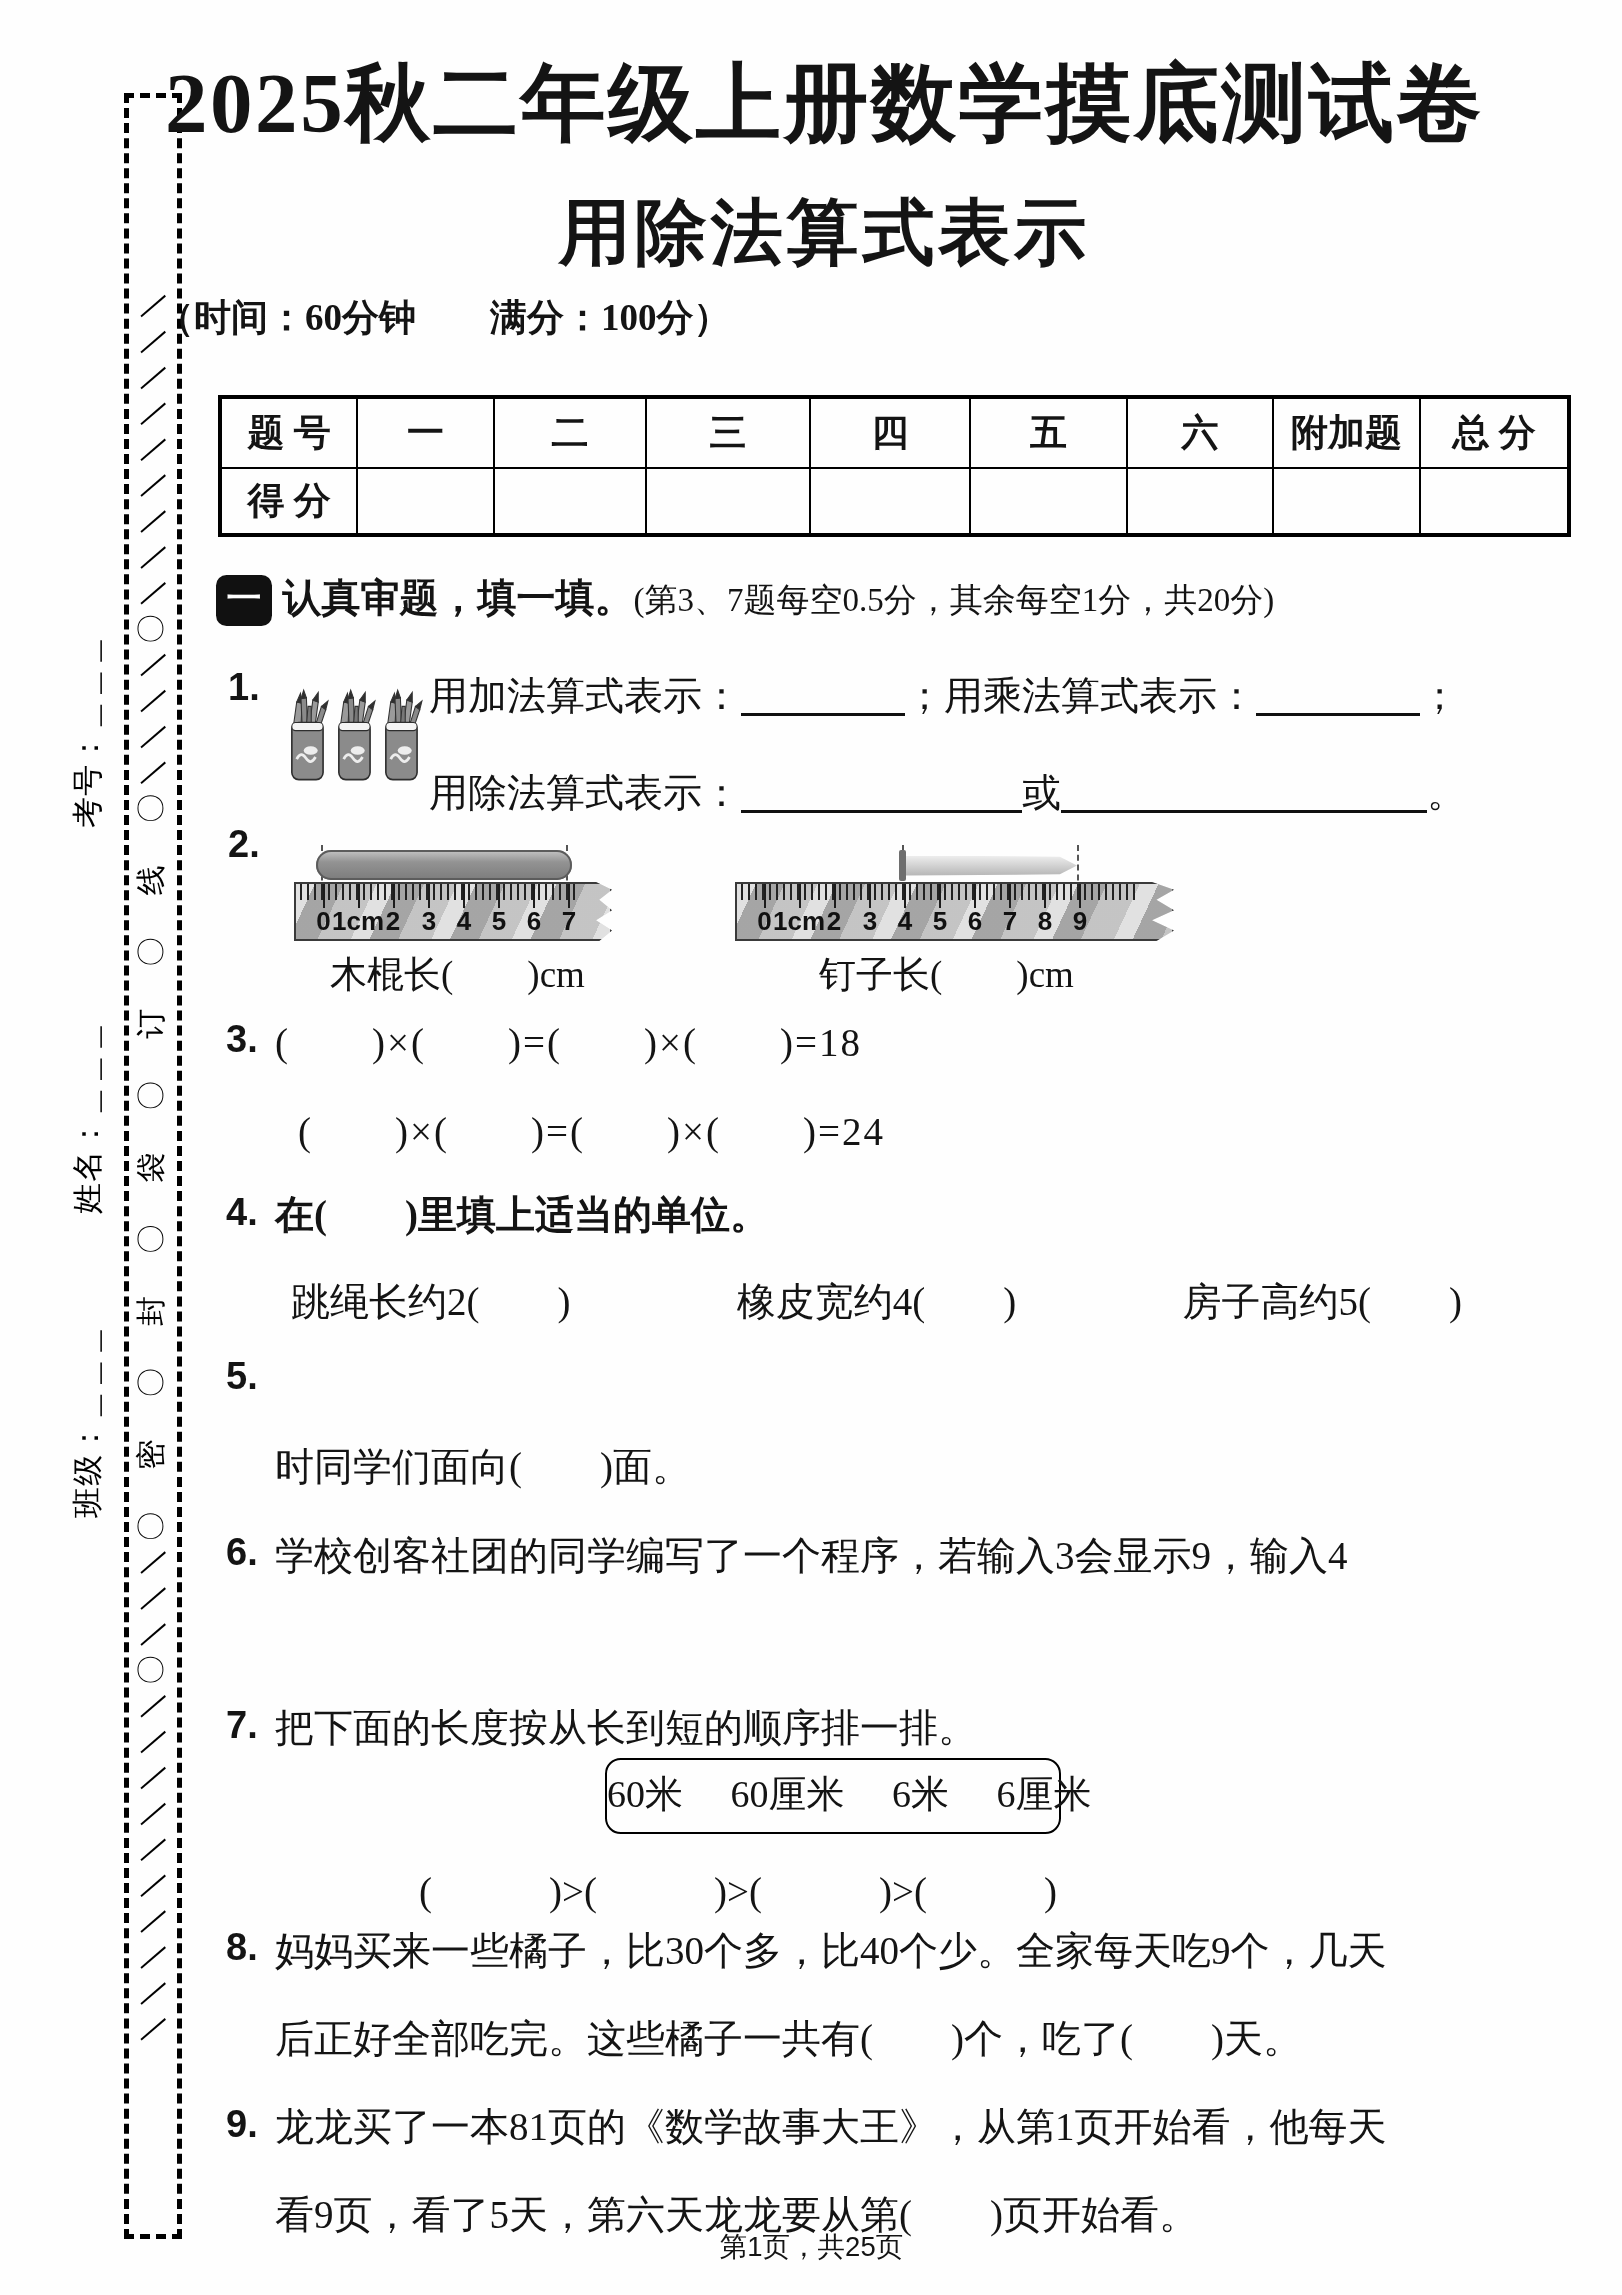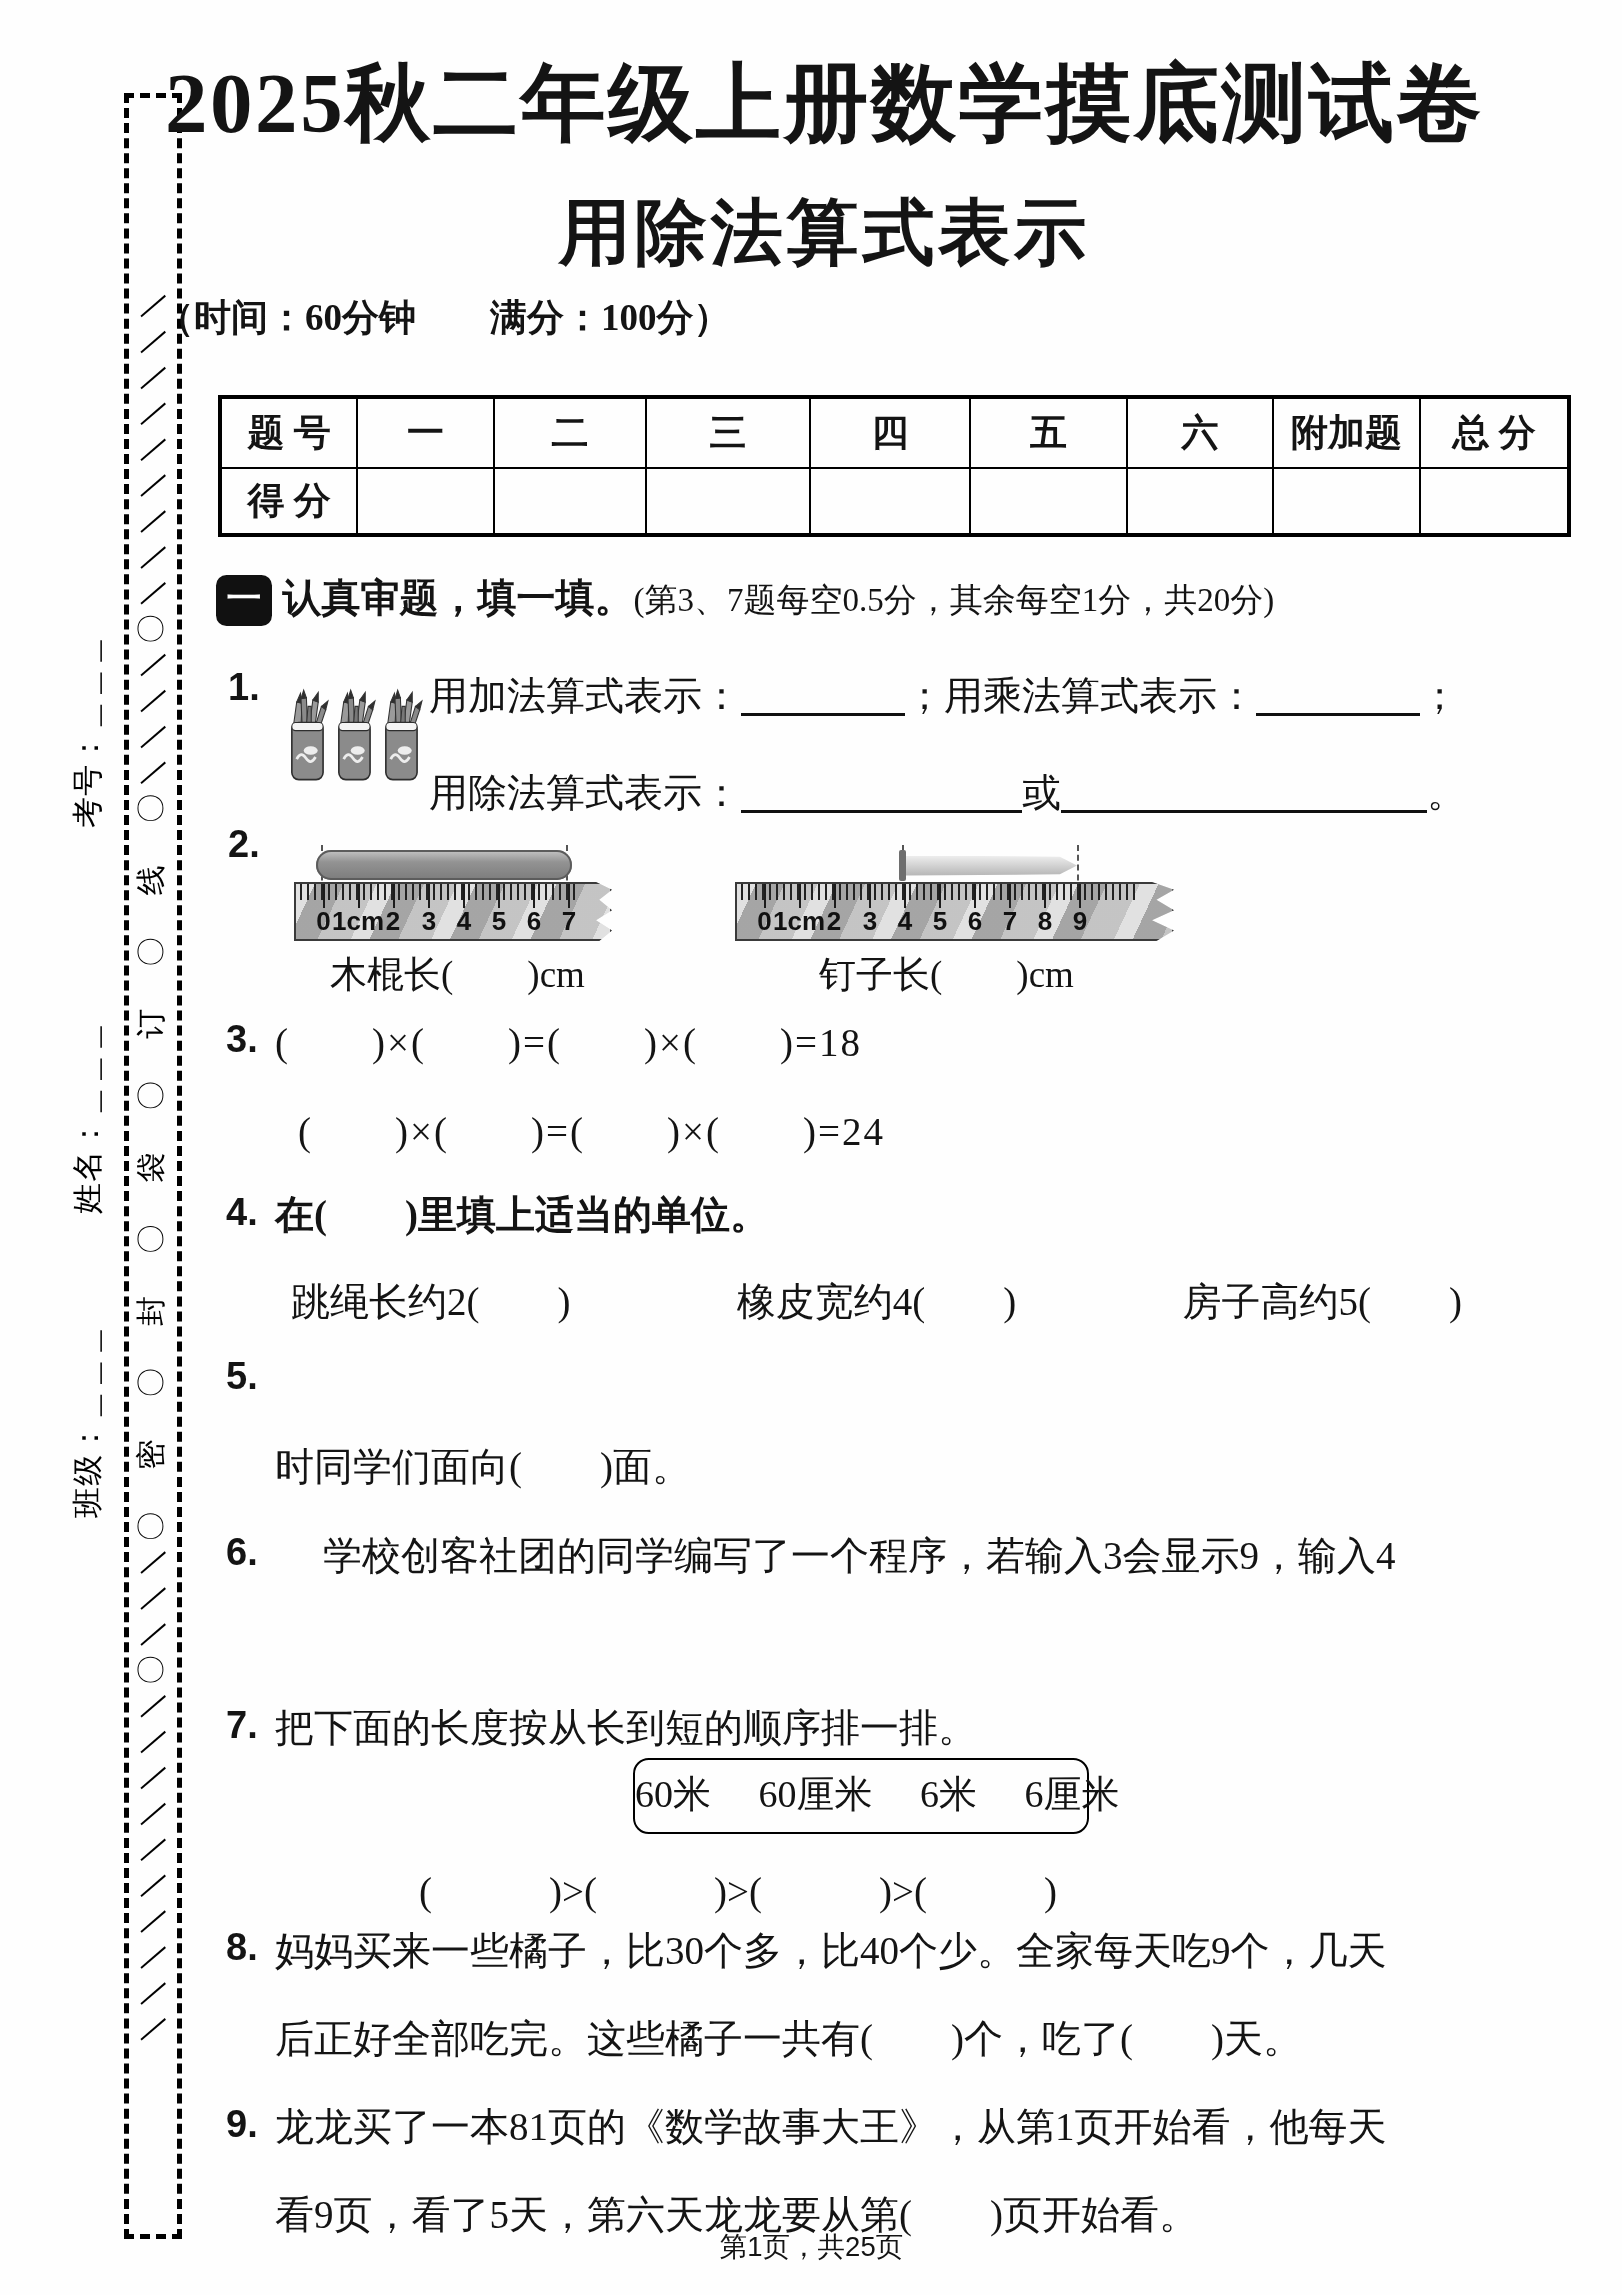--- a/index.html
+++ b/index.html
@@ -48,21 +48,21 @@
   .mm-ticks{position:absolute;top:0;height:16.4px;}
   .cm-tick{position:absolute;top:0;width:2px;height:23.6px;background:#1c1c1c;}
   .ruler-num{position:absolute;top:22px;transform:translateX(-50%);
              font-family:"Liberation Sans",sans-serif;font-weight:bold;font-size:26px;color:#111;}
   .nail-head{position:absolute;background:#6e6e6e;border-radius:2px;}
   .nail-body{position:absolute;background:linear-gradient(180deg,#ededed,#b5b5b5);
              clip-path:polygon(0 0,90% 6%,100% 50%,90% 94%,0 100%);}
 
   
   .q7box{left:605px;top:1758px;width:452px;height:72px;border:2.6px solid #000;border-radius:15.7px;
-         text-align:center;line-height:68px;font-size:38px;margin-left:28px;}
+         text-align:center;line-height:68px;font-size:38px;}
 
   
   .footer{left:0;right:0;top:2229px;text-align:center;font-size:27.5px;font-family:"Liberation Sans",sans-serif;}
 
   
   .seal-strip{position:absolute;left:124px;top:93px;width:48px;height:2146px;
               border-left:5.2px dashed #000;border-right:5.2px dashed #000;}
   .seal-strip:before,.seal-strip:after{content:"";position:absolute;left:-5.2px;right:-5.2px;border-top:5.2px dashed #000;}
   .seal-strip:before{top:0;}
   .seal-strip:after{bottom:0;}
@@ -259,21 +259,21 @@
   <div class="abs" style="left:291px;top:1275px;width:1171px;display:flex;justify-content:space-between;font-size:39px;">
     <span>跳绳长约2(　　)</span>
     <span>橡皮宽约4(　　)</span>
     <span>房子高约5(　　)</span>
   </div>
 
   <div class="qnum" style="left:226px;top:1355px;">5.</div>
   <div class="qline" style="left:275px;top:1440px;">时同学们面向(　　)面。</div>
 
   <div class="qnum" style="left:226px;top:1531px;">6.</div>
-  <div class="qline" style="left:275px;top:1529px;margin-left:48px;">学校创客社团的同学编写了一个程序，若输入3会显示9，输入4</div>
+  <div class="qline" style="left:275px;top:1529px;">学校创客社团的同学编写了一个程序，若输入3会显示9，输入4</div>
 
   <div class="qnum" style="left:226px;top:1704px;">7.</div>
   <div class="qline" style="left:275px;top:1701px;">把下面的长度按从长到短的顺序排一排。</div>
   <div class="abs q7box">60米　 60厘米　 6米　 6厘米</div>
   <div class="qline" style="left:419px;top:1865px;">(　　　)&gt;(　　　)&gt;(　　　)&gt;(　　　)</div>
 
   <div class="qnum" style="left:226px;top:1926px;">8.</div>
   <div class="qline" style="left:275px;top:1924px;">妈妈买来一些橘子，比30个多，比40个少。全家每天吃9个，几天</div>
   <div class="qline" style="left:275px;top:2012px;">后正好全部吃完。这些橘子一共有(　　)个，吃了(　　)天。</div>
 

